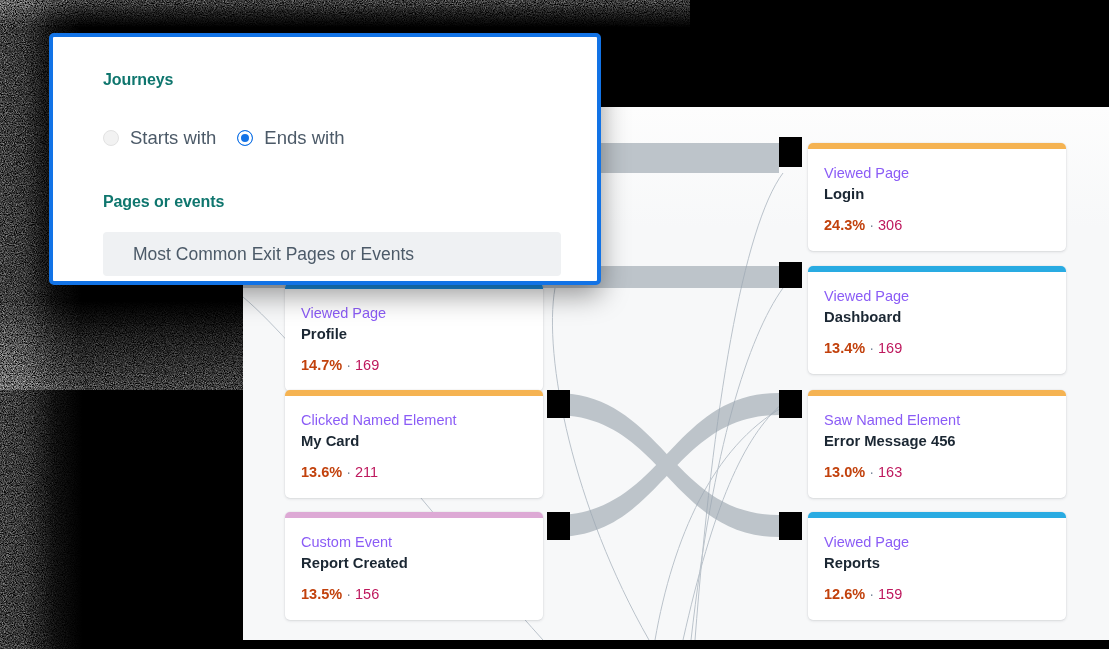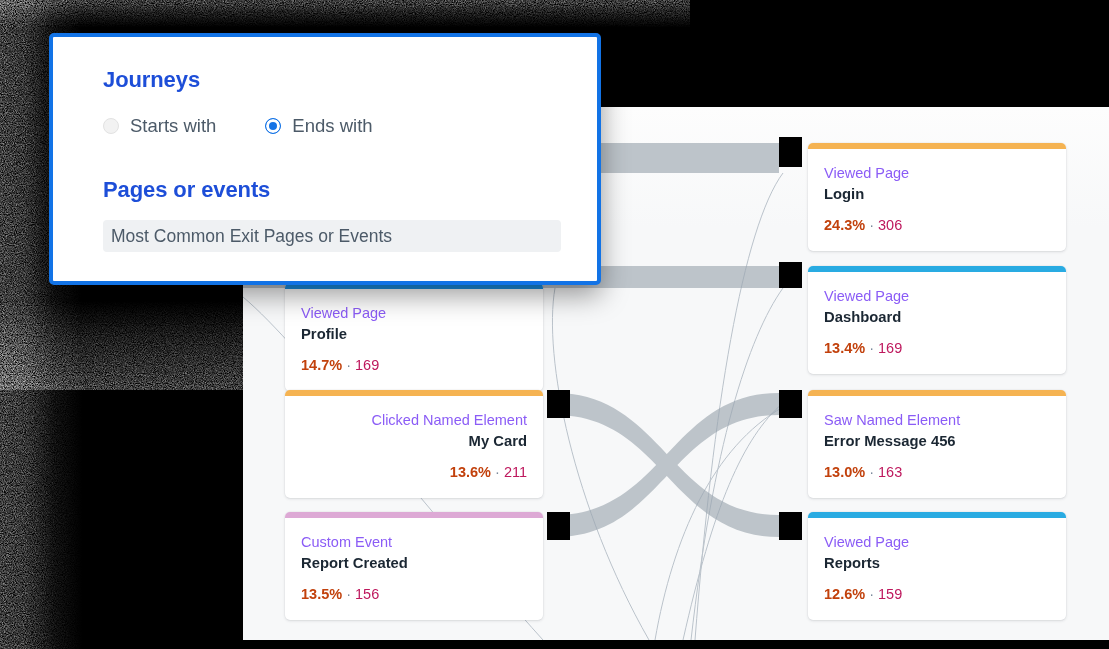--- a/index.html
+++ b/index.html
@@ -61,51 +61,51 @@
     font-size: 14.5px;
     line-height: 20px;
     white-space: nowrap;
   }
   .card-pct { color: #c2410c; font-weight: 700; }
   .card-sep { color: #7b8a9c; font-weight: 400; }
   .card-count { color: #be185d; font-weight: 400; }
 
   
   #card-profile  { left: 285px; top: 283px; }
-  #card-mycard   { left: 285px; top: 390px; text-align: right; }
+  #card-mycard   { left: 285px; top: 390px; }
   #card-report   { left: 285px; top: 512px; }
   
   #card-login    { left: 808px; top: 143px; }
   #card-dash     { left: 808px; top: 266px; }
   #card-error    { left: 808px; top: 390px; }
   #card-reports  { left: 808px; top: 512px; }
 
   
   #filter-panel {
     position: absolute;
     left: 49px; top: 33px;
     width: 552px; height: 252px;
     background: #ffffff;
     border: 4px solid #1273e6;
     border-radius: 5px;
     box-shadow: 0 10px 28px rgba(0,0,0,.40);
   }
   .fp-inner { padding: 31px 36px 0 50px; }
   .fp-heading {
-    font-size: 22px;
+    font-size: 16px;
     font-weight: 700;
-    color: #1d4ed8;
+    color: #0f766e;
     letter-spacing: -.1px;
     line-height: 24px;
   }
   .radio-row {
     display: flex;
     align-items: flex-end;
-    margin-top: 22px;
-    gap: 30px;
+    margin-top: 34px;
+    gap: 2px;
   }
   .radio-opt { display: flex; align-items: center; gap: 11px; cursor: pointer; }
   .radio-opt + .radio-opt { margin-left: 19px; }
   .radio-dot {
     width: 16px; height: 16px;
     border-radius: 50%;
     background: #f2f2f2;
     border: 1px solid #e2e2e2;
     flex: none;
   }
@@ -116,26 +116,26 @@
   }
   .radio-label {
     font-size: 18.5px;
     color: #4c5a68;
     line-height: 24px;
     font-weight: 400;
   }
   .fp-heading-2 { margin-top: 40px; }
   .fp-select {
     margin-top: 18px;
-    height: 32px;
+    height: 44px;
     background: #eff1f3;
     border-radius: 4px;
     display: flex;
     align-items: center;
-    padding: 0 0 0 8px;
+    padding: 0 0 0 30px;
     cursor: pointer;
   }
   .fp-select-text {
     font-size: 17.5px;
     color: #4c5a68;
     line-height: 24px;
   }
 </style>
 </head>
 <body>

